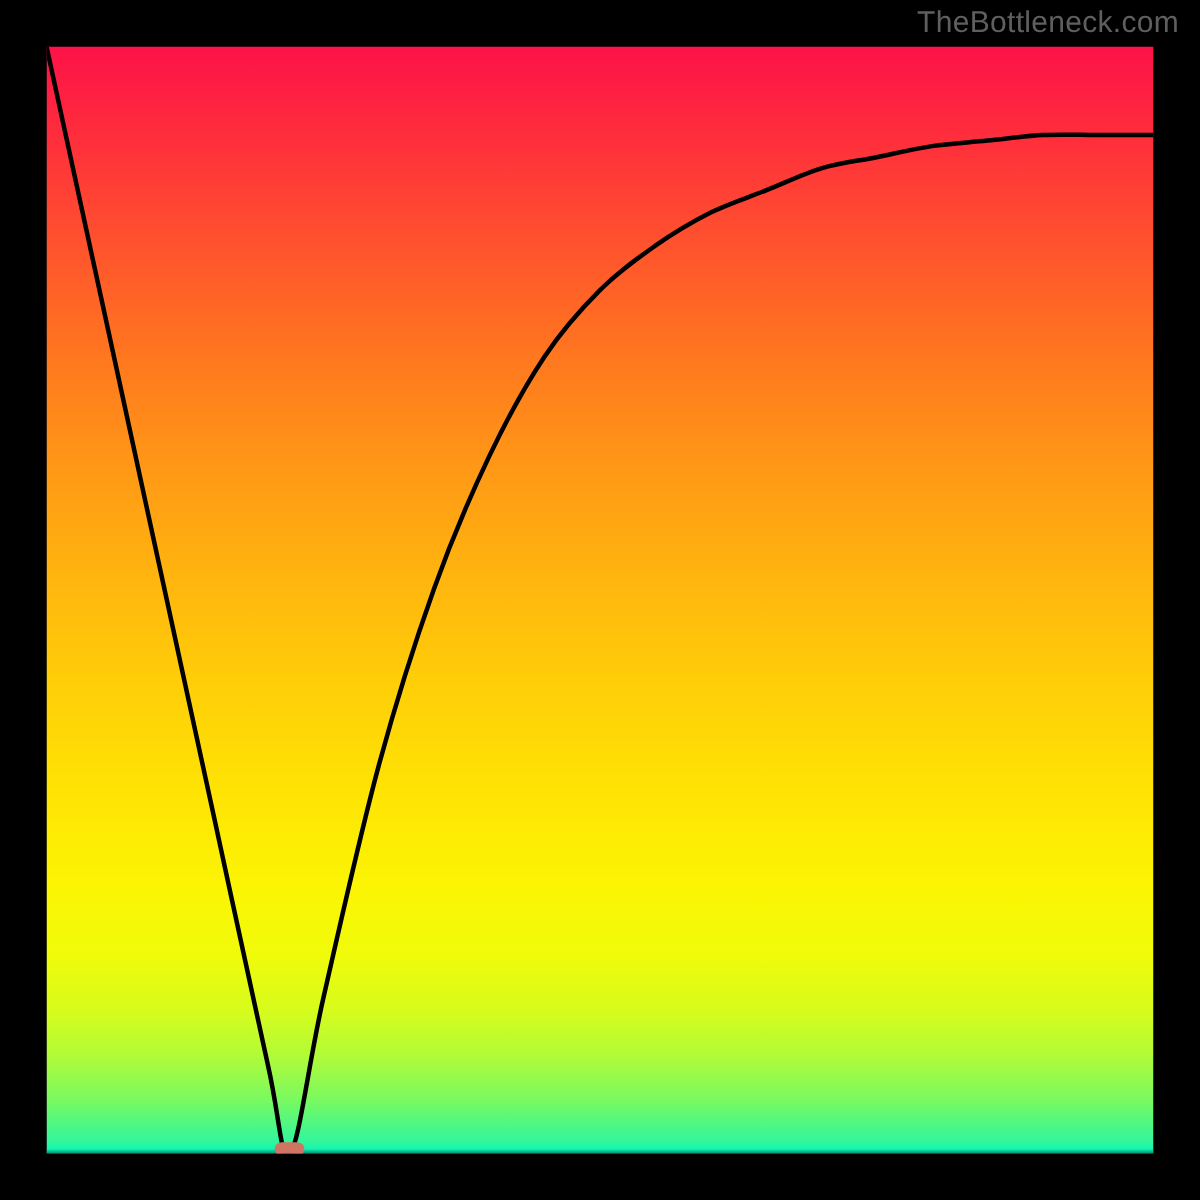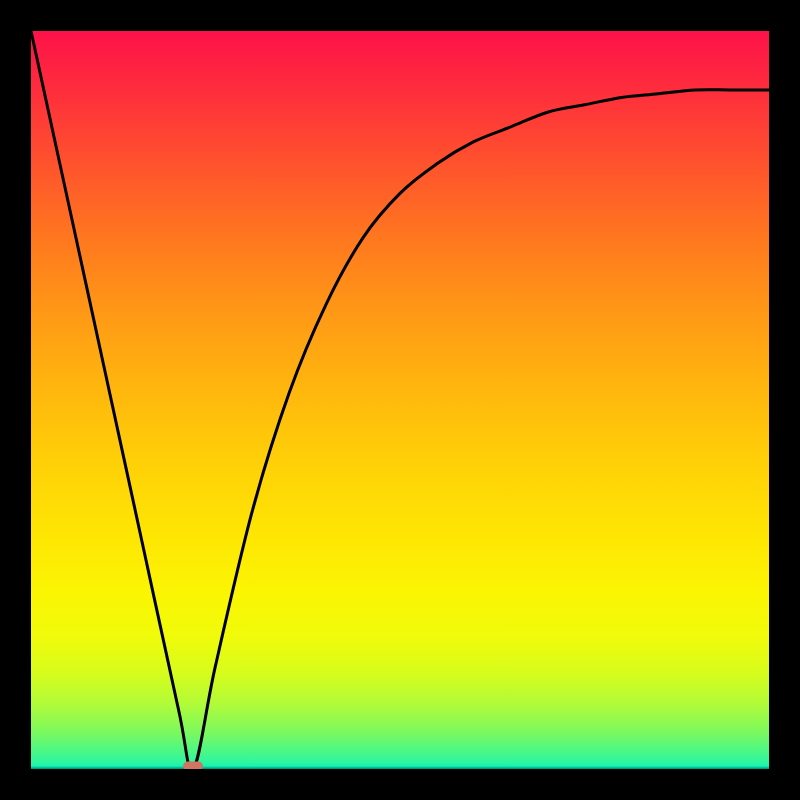--- a/index.html
+++ b/index.html
@@ -79,20 +79,21 @@
     border-radius: 5px / 4.5px;
     background: #cf7564;
     transform: translate(-50%, -50%);
   }
 </style>
 </head>
 <body>
 
 <div class="stage">
 
+  <div class="watermark">TheBottleneck.com</div>
 
   <div class="plot-area">
     <div class="gradient"></div>
     <div class="band"></div>
 
     <svg class="curve" viewBox="0 0 738 738" preserveAspectRatio="none">
       <path fill="none" stroke="#000000" stroke-width="3" stroke-linecap="round" d="M 0.0 0.0 C 6.1 28.3, 24.6 113.2, 36.9 169.7 C 49.2 226.3, 61.5 282.9, 73.8 339.5 C 86.1 396.1, 98.4 452.6, 110.7 509.2 C 123.0 565.8, 139.0 640.8, 147.6 679.0 C 156.2 717.1, 156.2 745.4, 162.4 738.0 C 168.5 730.6, 174.7 677.7, 184.5 634.7 C 194.3 591.6, 209.1 525.2, 221.4 479.7 C 233.7 434.2, 246.0 396.1, 258.3 361.6 C 270.6 327.2, 282.9 298.9, 295.2 273.1 C 307.5 247.2, 319.8 225.1, 332.1 206.6 C 344.4 188.2, 356.7 174.7, 369.0 162.4 C 381.3 150.1, 393.6 141.5, 405.9 132.8 C 418.2 124.2, 430.5 116.9, 442.8 110.7 C 455.1 104.6, 467.4 100.9, 479.7 95.9 C 492.0 91.0, 504.3 84.9, 516.6 81.2 C 528.9 77.5, 541.2 76.3, 553.5 73.8 C 565.8 71.3, 578.1 68.3, 590.4 66.4 C 602.7 64.6, 615.0 64.0, 627.3 62.7 C 639.6 61.5, 651.9 59.7, 664.2 59.0 C 676.5 58.4, 688.8 59.0, 701.1 59.0 C 713.4 59.0, 731.9 59.0, 738.0 59.0"></path>
     </svg>
 
     <div class="minpoint" style="left: 162.36px; top: 735px; background: rgb(207, 117, 100);"></div>

